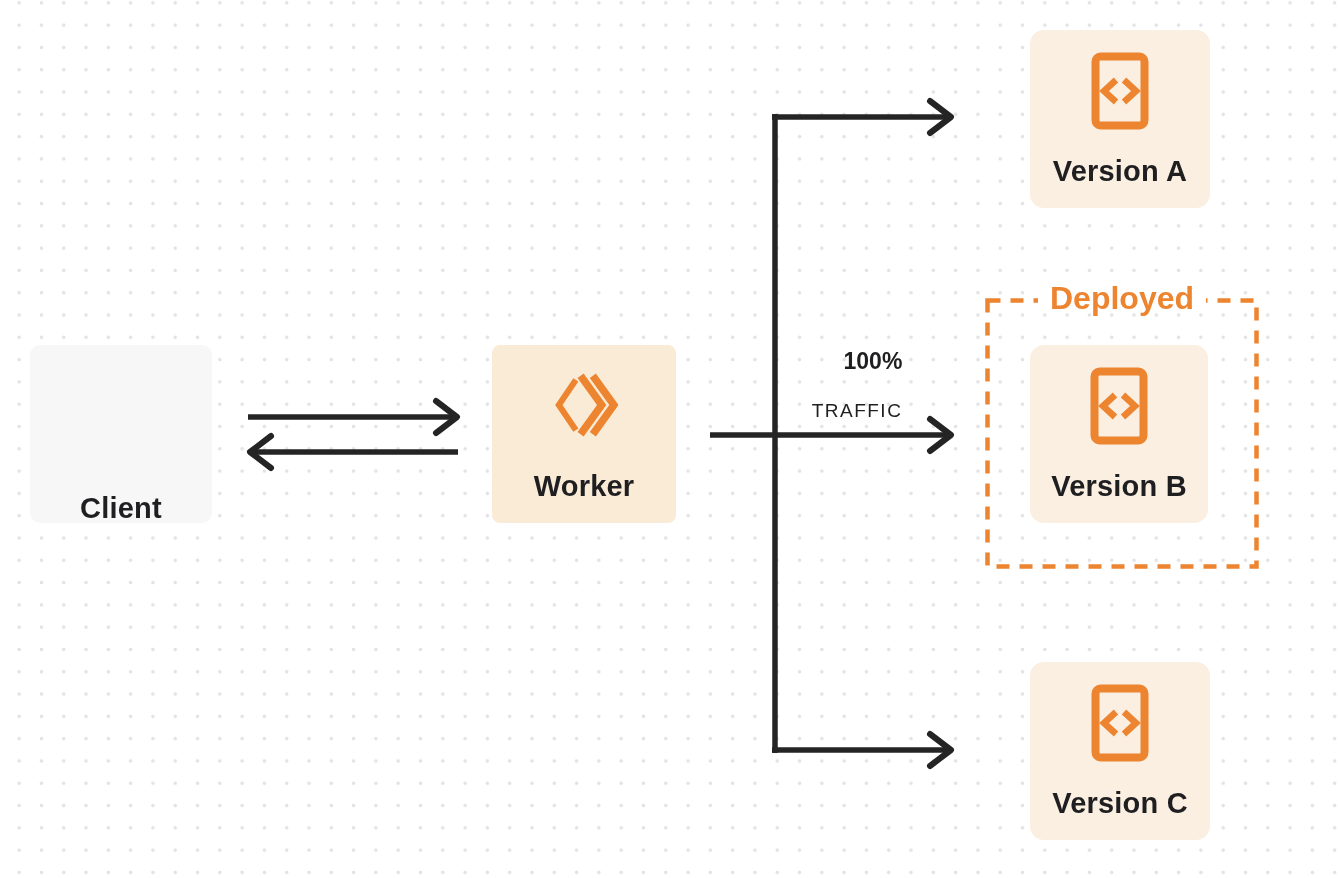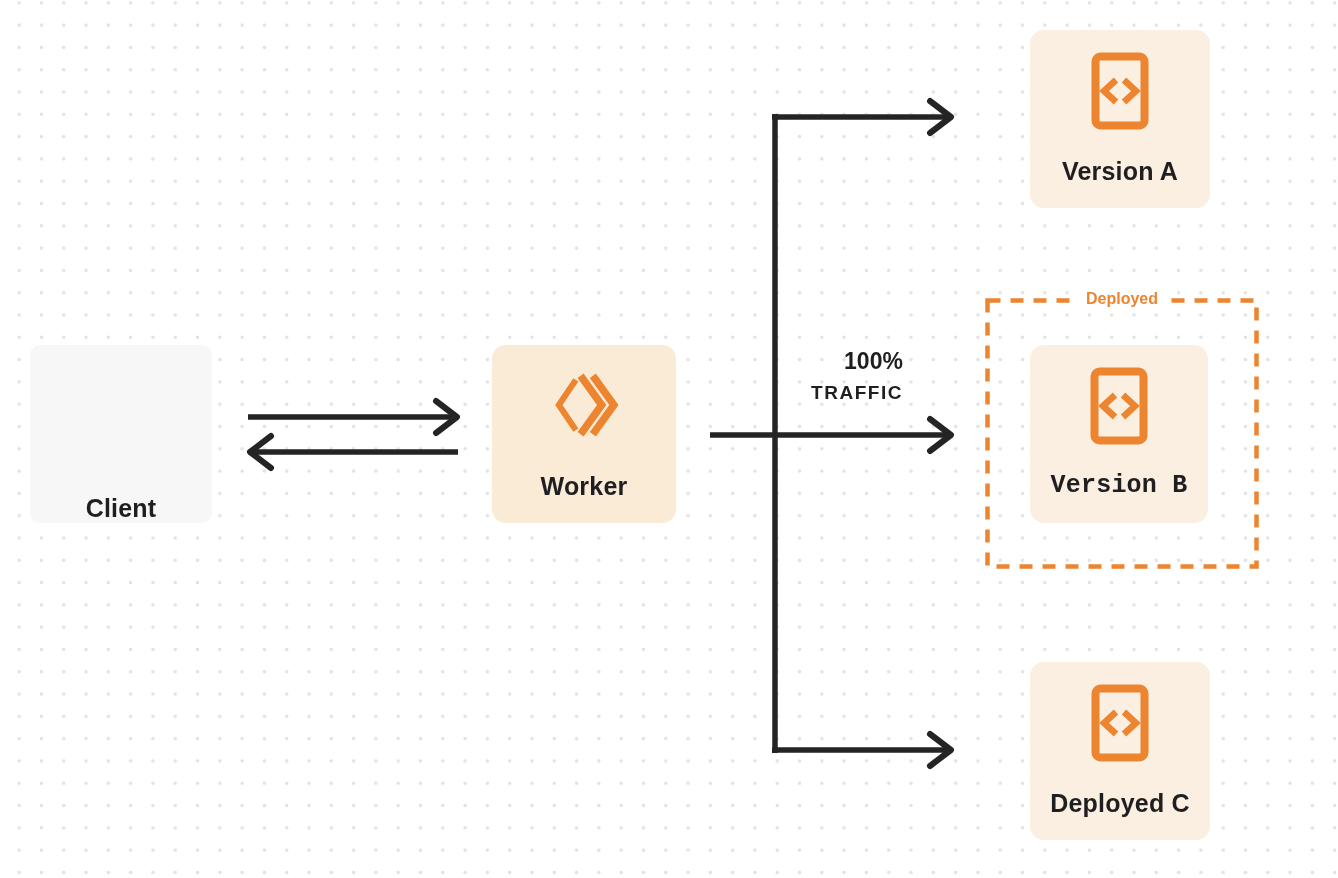--- a/index.html
+++ b/index.html
@@ -40,38 +40,38 @@
   .edge-head { stroke-width: 6px; stroke-linecap: round; stroke-linejoin: round; }
 
   .node {
     position: absolute;
     display: flex;
     flex-direction: column;
     align-items: center;
     justify-content: center;
   }
   .node-label {
-    font-size: 25px;
+    font-size: 29px;
     font-weight: 700;
     color: var(--ink);
     letter-spacing: 0.2px;
     line-height: 30px;
   }
   .client-box {
     left: 30px; top: 345px;
     width: 182px; height: 178px;
     background: var(--client-bg);
     border-radius: 10px;
     justify-content: flex-end;
   }
   .worker-box {
     left: 492px; top: 345px;
     width: 184px; height: 178px;
     background: var(--worker-bg);
-    border-radius: 14px;
+    border-radius: 8px;
     gap: 28px;
   }
   .version-box {
     width: 180px; height: 178px;
     background: var(--version-bg);
     border-radius: 14px;
     gap: 26px;
   }
   .version-a { left: 1030px; top: 30px; }
   .version-b { left: 1030px; top: 345px; }
@@ -98,45 +98,45 @@
     stroke-width: 4.5px;
     stroke-dasharray: 13 10;
   }
   .deployed-label {
     position: absolute;
     top: -13px;
     left: 50%;
     transform: translateX(-50%);
     background: var(--canvas-bg);
     padding: 0 12px;
-    font-size: 16px;
+    font-size: 32px;
     font-weight: 700;
     line-height: 27px;
     color: var(--orange);
     white-space: nowrap;
   }
 
   .traffic-label {
     position: absolute;
     left: 857px; top: 348px;
     transform: translateX(-50%);
     text-align: right;
     color: var(--ink);
   }
   .traffic-line1 {
     font-size: 23px;
     font-weight: 700;
     line-height: 27px;
   }
   .traffic-line2 {
     font-size: 19px;
-    font-weight: 700;
+    font-weight: 400;
     letter-spacing: 1.5px;
     line-height: 27px;
-    margin-top: 4px;
+    margin-top: 22px;
   }
 </style>
 </head>
 <body>
 
 <div class="canvas">
 
   <svg class="arrows-layer" width="1338" height="878" viewBox="0 0 1338 878" xmlns="http://www.w3.org/2000/svg">
 
     <g>
@@ -193,41 +193,41 @@
       </svg>
     </span>
     <div class="node-label">Version A</div>
   </div>
 
   <div class="deployed-group">
     <svg class="deployed-border" viewBox="0 0 274 271" preserveAspectRatio="none">
       <rect x="2.5" y="2.5" width="269" height="266"></rect>
     </svg>
     <div class="deployed-label">Deployed</div>
-    <div class="node version-box version-b" style="left:45px; top:47px; width:178px; height:178px;font-family:Liberation Mono, monospace;">
+    <div class="node version-box version-b" style="left:45px; top:47px; width:178px; height:178px;">
       <span class="code-icon">
         <svg width="58" height="78" viewBox="0 0 58 78">
           <rect x="4.5" y="4.5" width="49" height="69" rx="5" stroke-width="8"></rect>
           <path d="M25,28 L13,39 L25,50" stroke-width="6.5"></path>
           <path d="M33,28 L45,39 L33,50" stroke-width="6.5"></path>
         </svg>
       </span>
       <div class="node-label">Version B</div>
     </div>
   </div>
 
   <div class="node version-box version-c">
     <span class="code-icon">
       <svg width="58" height="78" viewBox="0 0 58 78">
         <rect x="4.5" y="4.5" width="49" height="69" rx="5" stroke-width="8"></rect>
         <path d="M25,28 L13,39 L25,50" stroke-width="6.5"></path>
         <path d="M33,28 L45,39 L33,50" stroke-width="6.5"></path>
       </svg>
     </span>
-    <div class="node-label">Deployed C</div>
+    <div class="node-label">Version C</div>
   </div>
 
   <div class="traffic-label">
     <div class="traffic-line1">100%</div>
     <div class="traffic-line2">TRAFFIC</div>
   </div>
 
 </div>
 
 </body></html>

